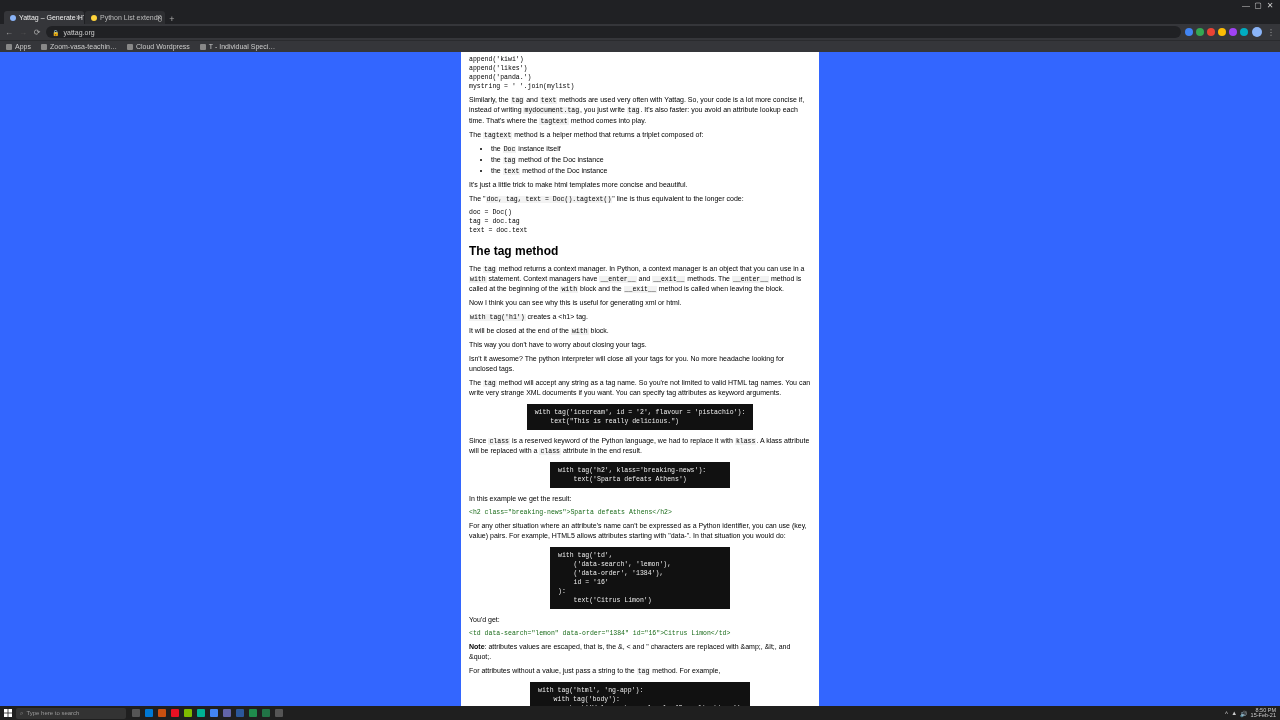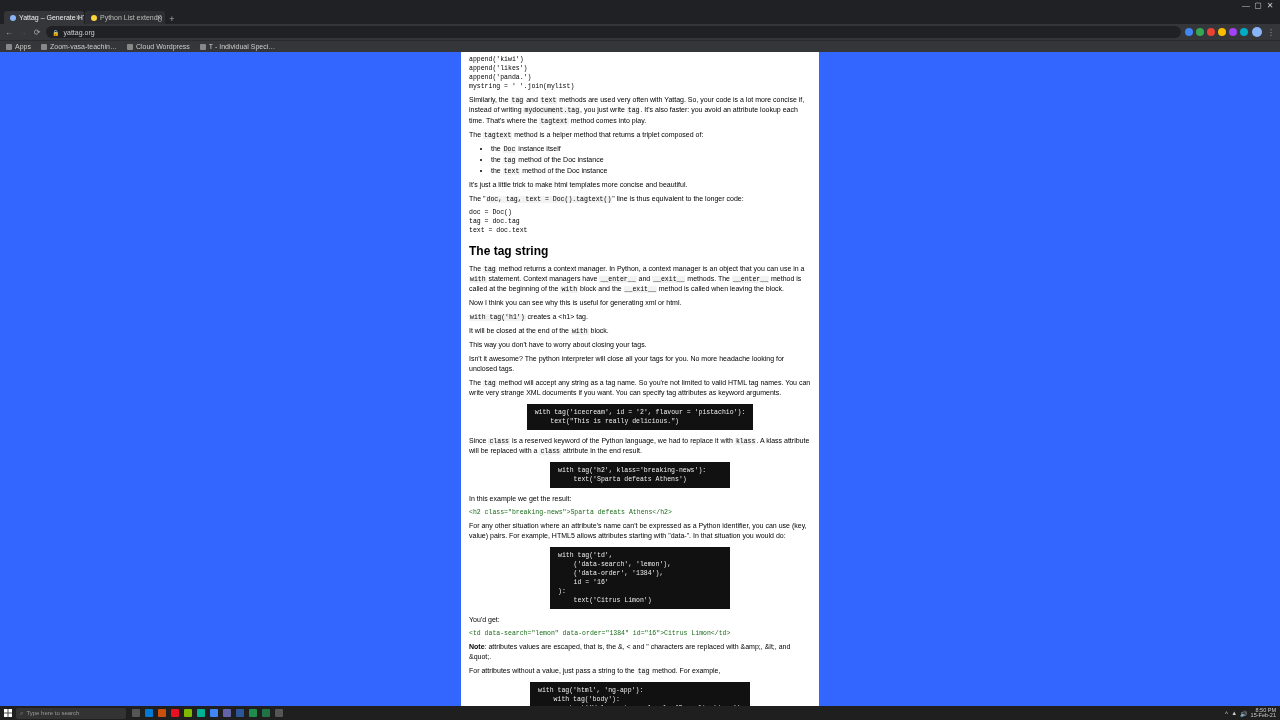--- a/index.html
+++ b/index.html
@@ -245,21 +245,21 @@
         <li><span>the </span><code>tag</code><span> method of the Doc instance</span></li>
         <li><span>the </span><code>text</code><span> method of the Doc instance</span></li>
       </ul>
 
       <p>It's just a little trick to make html templates more concise and beautiful.</p>
       <p><span>The "</span><code>doc, tag, text = Doc().tagtext()</code><span>" line is thus equivalent to the longer code:</span></p>
       <div class="plaincode">doc = Doc()
 tag = doc.tag
 text = doc.text</div>
 
-      <h2>The tag string</h2>
+      <h2>The tag method</h2>
 
       <p>
         <span>The </span><code>tag</code><span> method returns a context manager. In Python, a context manager is an object that you can use in a </span><code>with</code><span> statement. Context managers have </span><code>__enter__</code><span> and </span><code>__exit__</code><span> methods. The </span><code>__enter__</code><span> method is called at the beginning of the </span><code>with</code><span> block and the </span><code>__exit__</code><span> method is called when leaving the block.</span>
       </p>
 
       <p>Now I think you can see why this is useful for generating xml or html.</p>
       <p><code>with tag('h1')</code><span> creates a &lt;h1&gt; tag.</span></p>
       <p><span>It will be closed at the end of the </span><code>with</code><span> block.</span></p>
       <p>This way you don't have to worry about closing your tags.</p>
       <p>Isn't it awesome? The python interpreter will close all your tags for you. No more headache looking for unclosed tags.</p>

